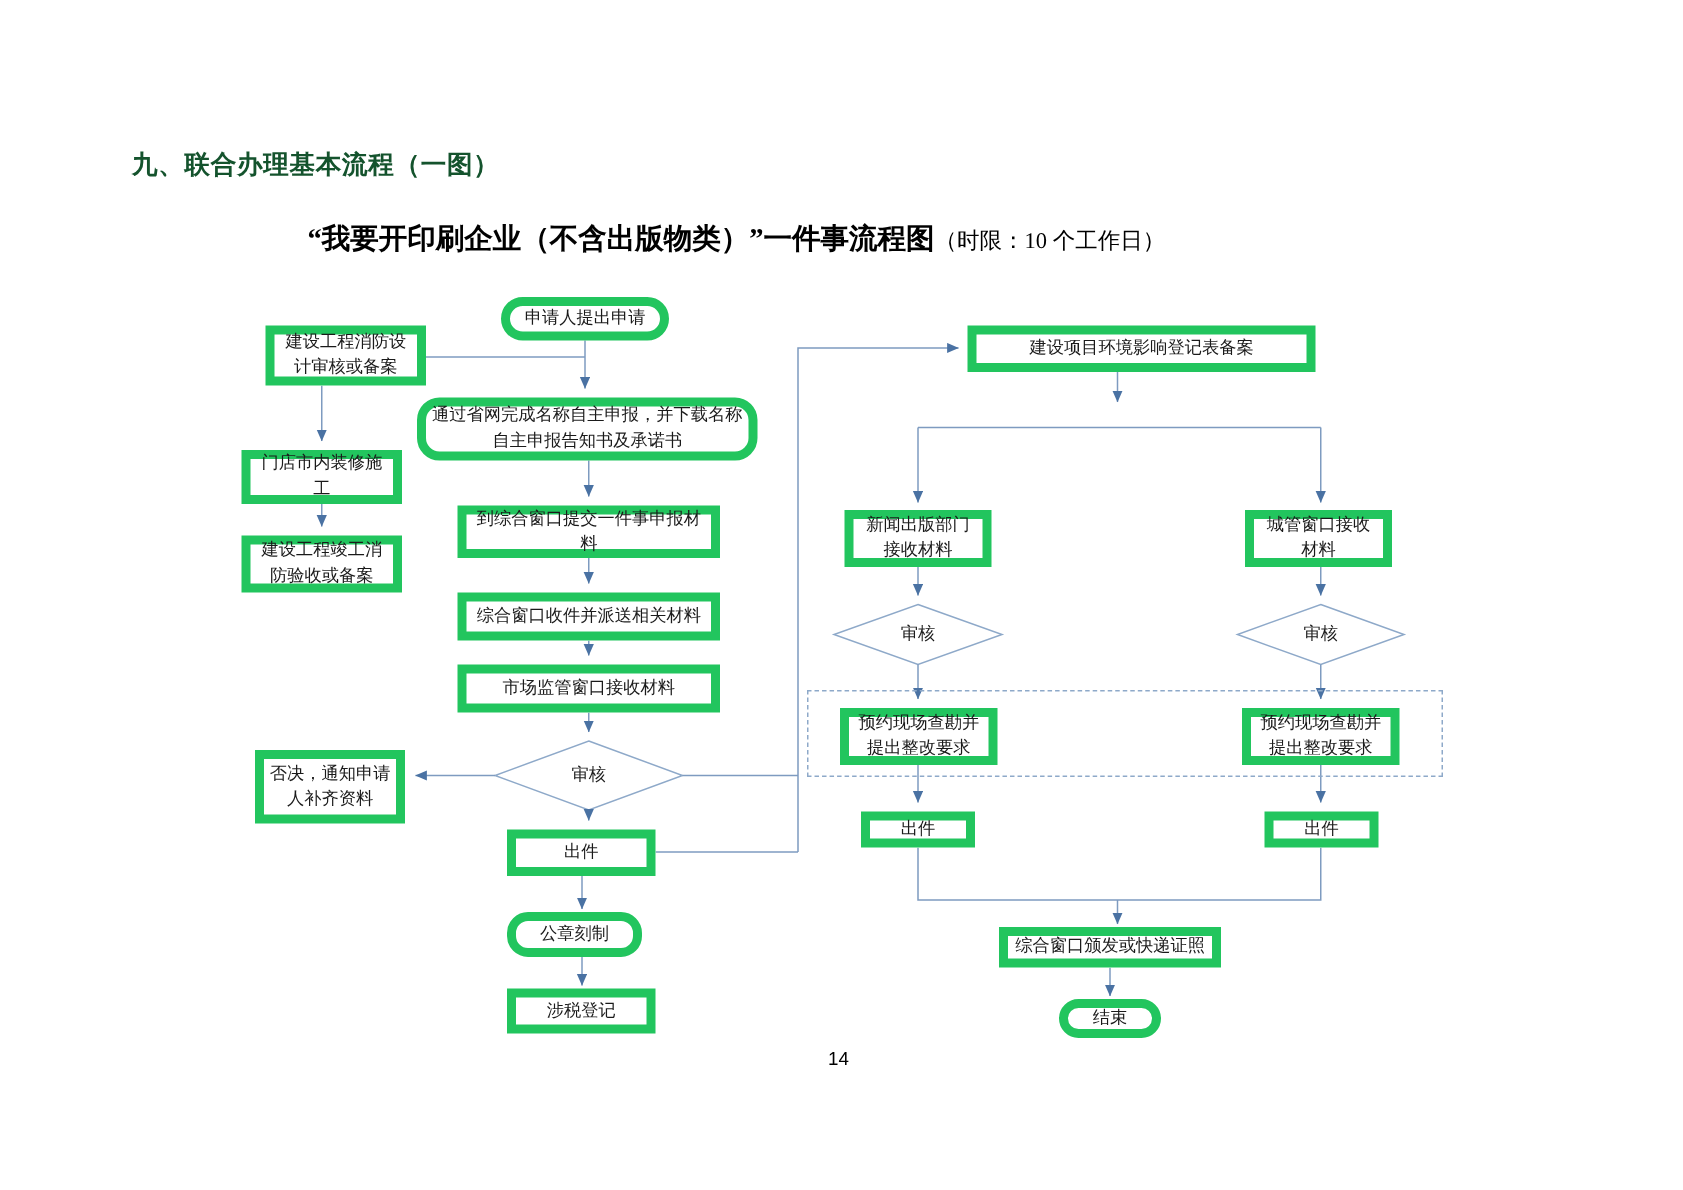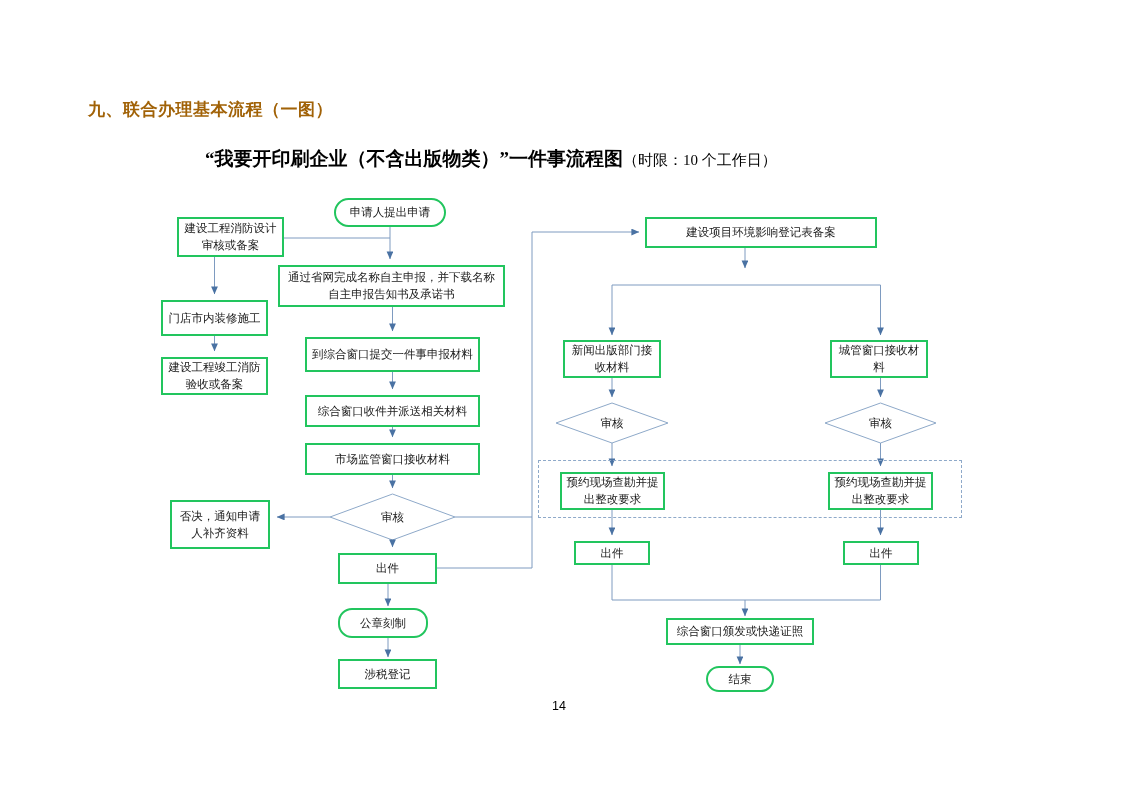--- a/index.html
+++ b/index.html
@@ -8,41 +8,41 @@
     background:#ffffff;
     font-family:"Liberation Serif","DejaVu Serif",serif;
     position:relative;
     overflow:hidden;
   }
   #page{position:absolute;left:0;top:0;width:1122px;height:793px;}
 
   
   .h-section{
     position:absolute;left:88px;top:98px;
-    font-size:17px;font-weight:bold;color:#a16207;
+    font-size:17px;font-weight:bold;color:#14532d;
     letter-spacing:.5px;white-space:nowrap;
   }
   .h-title{
     position:absolute;left:205px;top:146px;
     font-size:19px;font-weight:bold;color:#000;
     white-space:nowrap;
   }
   .h-title .sub{font-size:15px;font-weight:normal;}
 
   .page-no{
     position:absolute;left:552px;top:699px;
     font-size:12.5px;color:#000;
     font-family:"Liberation Sans","DejaVu Sans",sans-serif;
   }
 
   
   .node{
     position:absolute;
     box-sizing:border-box;
-    border:2px solid #22c55e;
+    border:6px solid #22c55e;
     background:#ffffff;
     display:flex;align-items:center;justify-content:center;
     text-align:center;
     font-size:11.5px;
     line-height:1.45;
     color:#1a1a1a;
     padding:1px 3px;
   }
   .node.oval{border-radius:16px;}
   .node.diamond{
@@ -127,21 +127,21 @@
   <div class="dashed-region" style="left:538px;top:460px;width:424px;height:58px;"></div>
 
   <div class="node oval" style="left:334px;top:198px;width:112px;height:29px;">申请人提出申请</div>
 
   <div class="node" style="left:177px;top:217px;width:107px;height:40px;font-family:Liberation Serif, serif;">建设工程消防设计审核或备案</div>
 
   <div class="node" style="left:161px;top:300px;width:107px;height:36px;">门店市内装修施工</div>
 
   <div class="node" style="left:161px;top:357px;width:107px;height:38px;">建设工程竣工消防验收或备案</div>
 
-  <div class="node" style="left:278px;top:265px;width:227px;height:42px;">通过省网完成名称自主申报，并下载名称自主申报告知书及承诺书</div>
+  <div class="node" style="left:278px;top:265px;width:227px;height:42px;border-radius:15px;">通过省网完成名称自主申报，并下载名称自主申报告知书及承诺书</div>
 
   <div class="node" style="left:305px;top:337px;width:175px;height:35px;">到综合窗口提交一件事申报材料</div>
 
   <div class="node" style="left:305px;top:395px;width:175px;height:32px;">综合窗口收件并派送相关材料</div>
 
   <div class="node" style="left:305px;top:443px;width:175px;height:32px;">市场监管窗口接收材料</div>
 
   <div class="node diamond" style="left:330px;top:494px;width:125px;height:46px;">
     <span class="dlabel">审核</span>
   </div>

